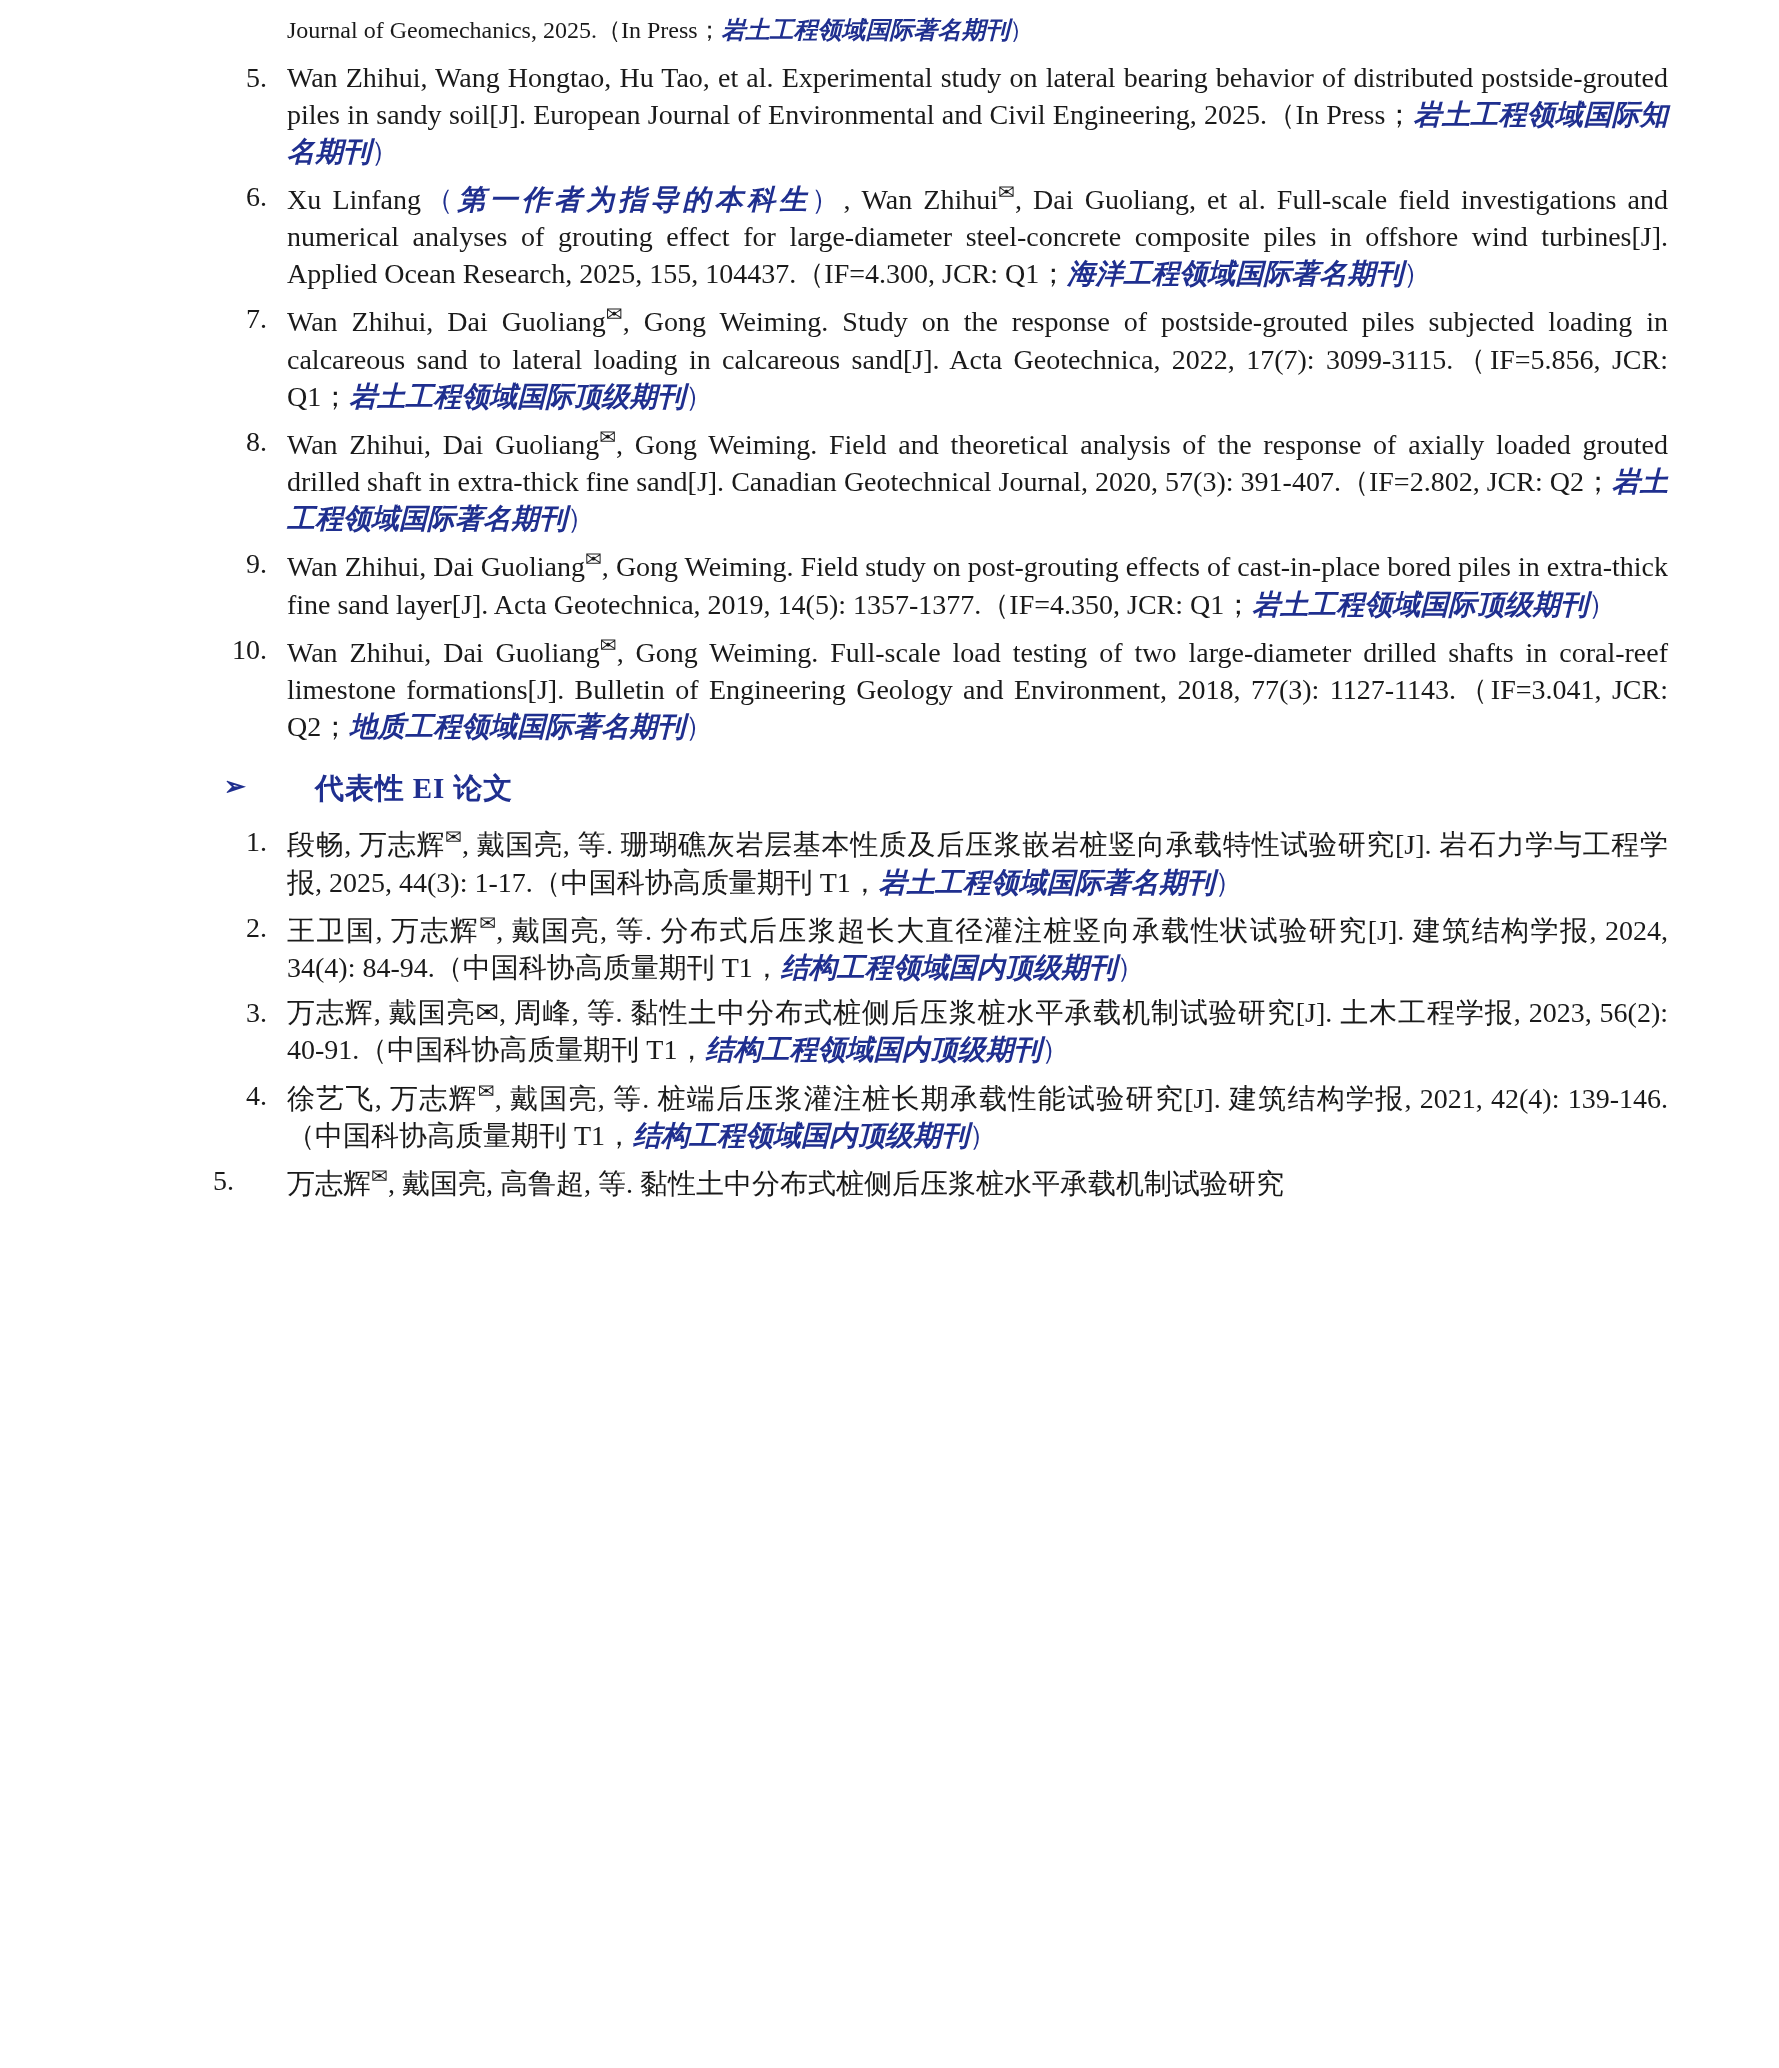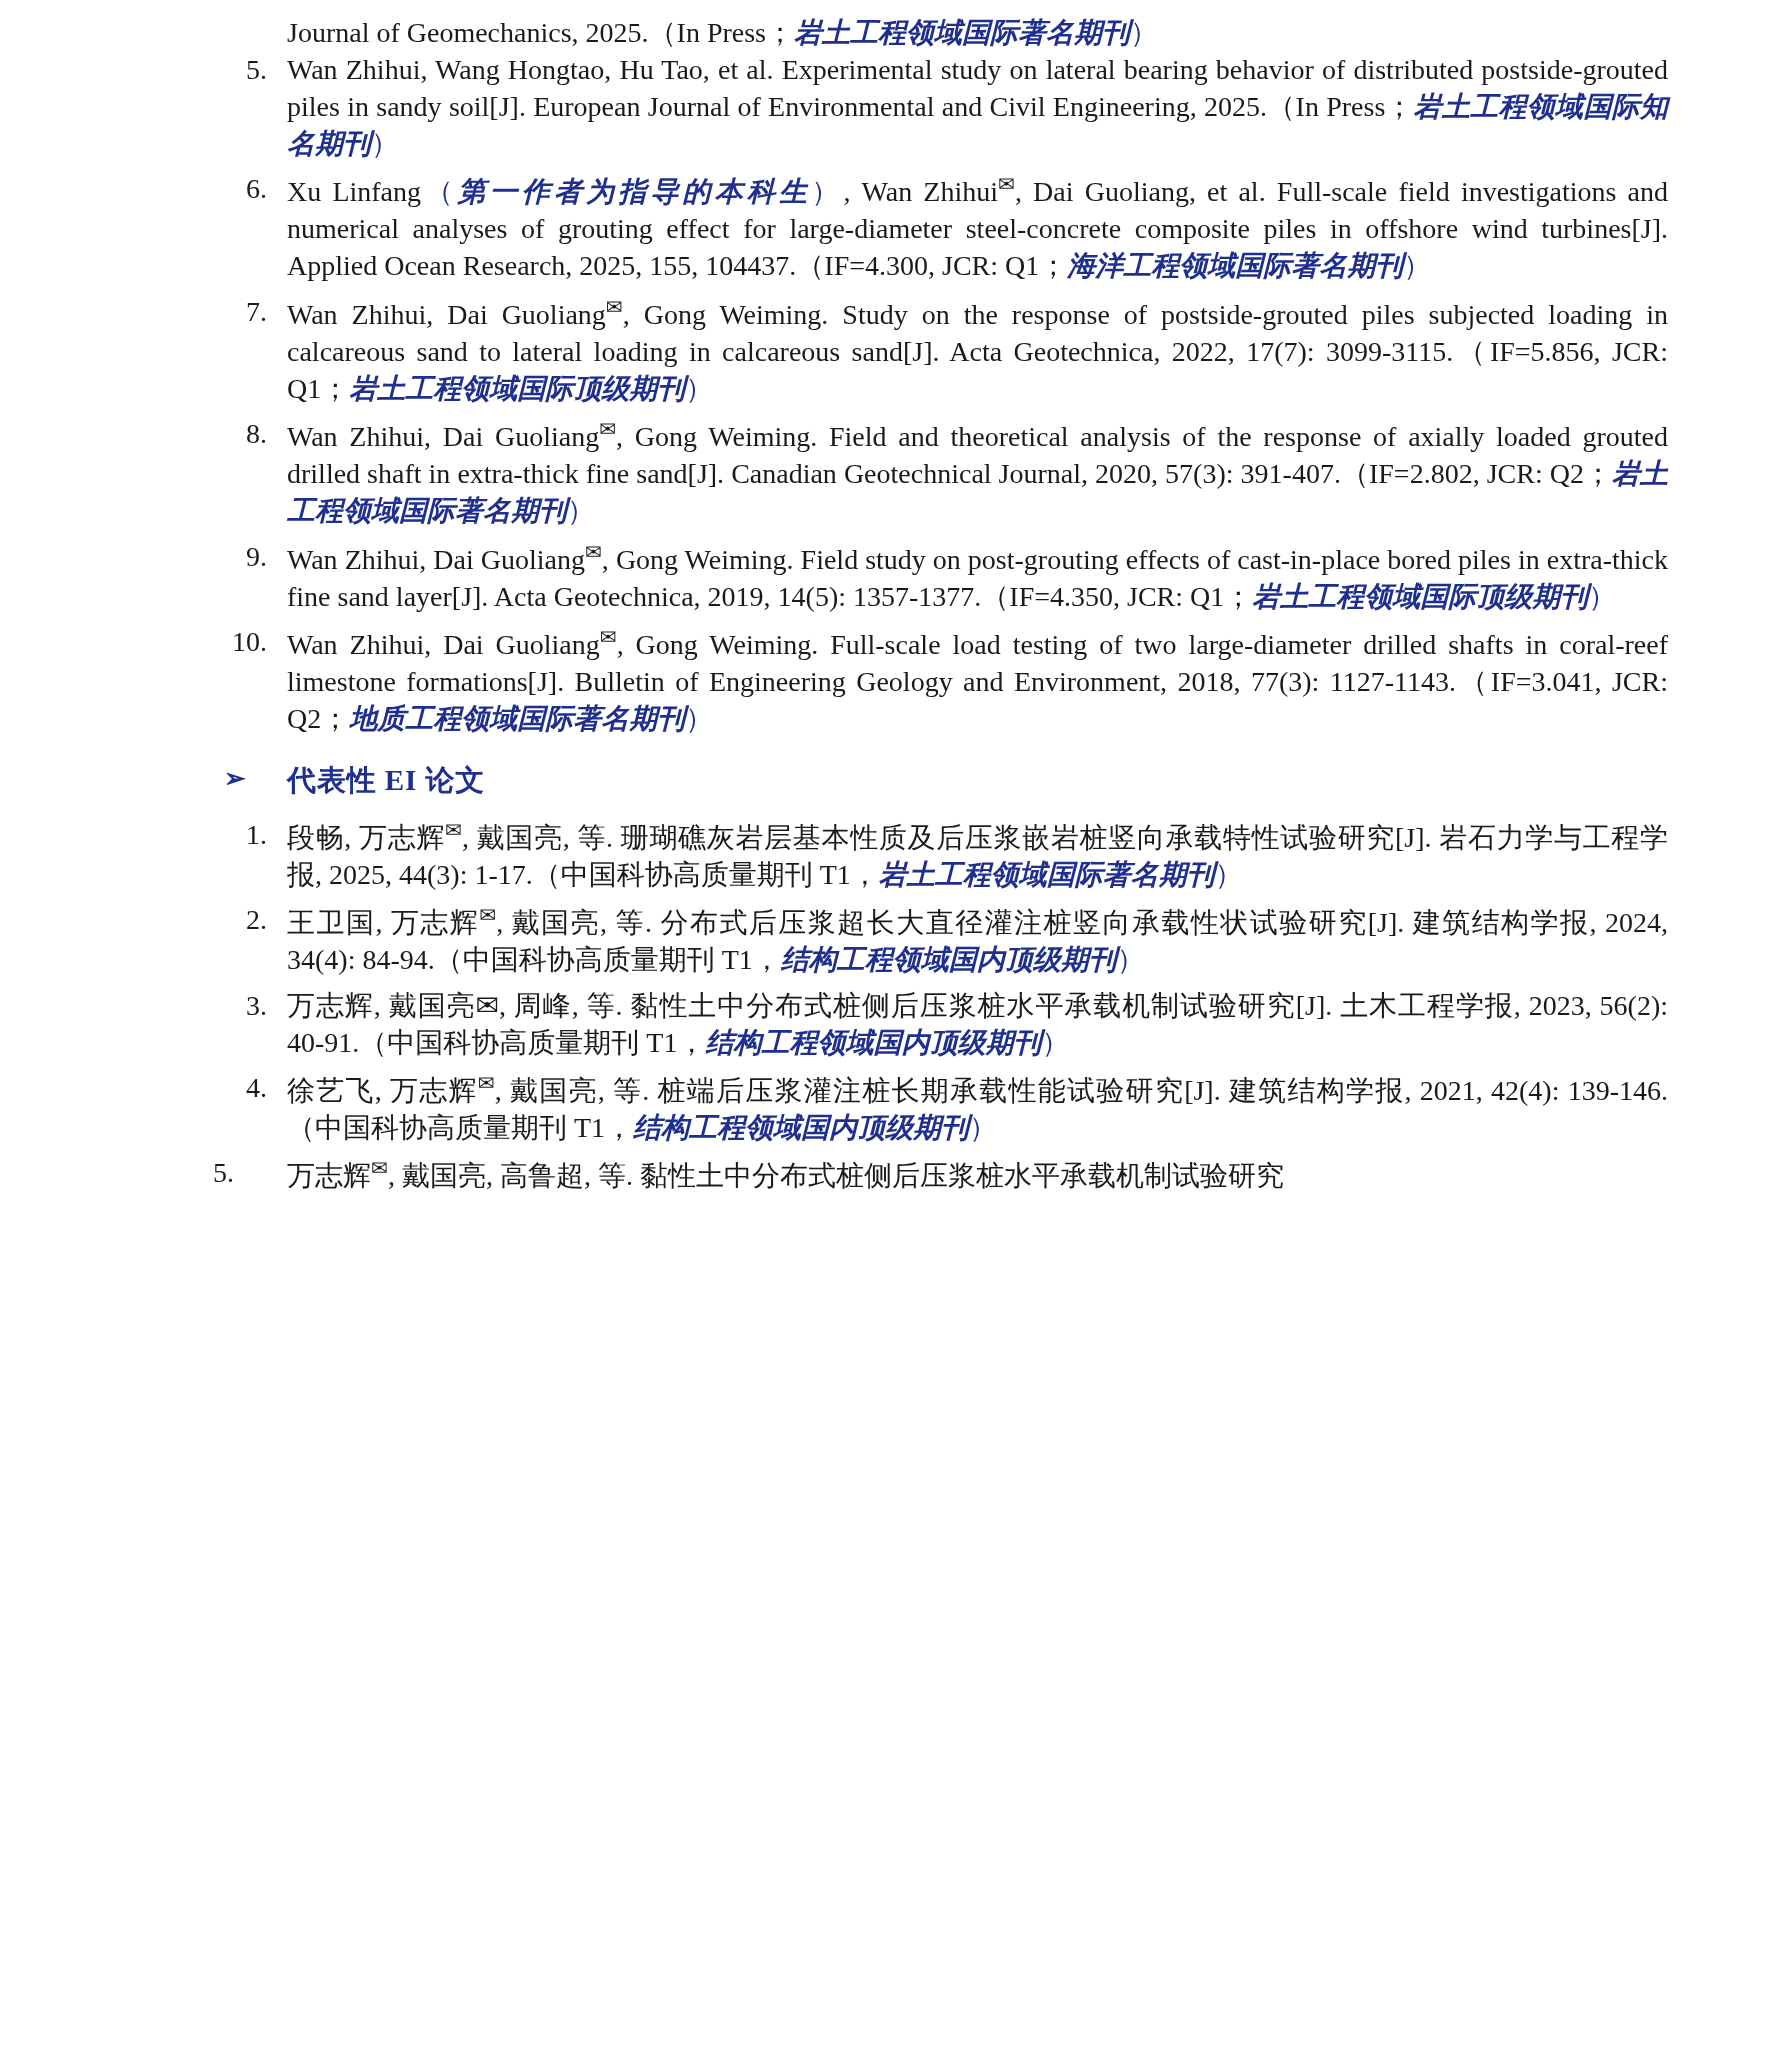--- a/index.html
+++ b/index.html
@@ -30,23 +30,23 @@
   .para .num {
     position: absolute;
     left: 0;
     top: 0;
     width: 54px;
     text-align: right;
     font-size: 28px;
     color: #1a1a1a;
   }
   .cont-line {
-    font-size: 28px;
+    font-size: 24px;
     line-height: 1.32;
-    margin: 0 0 0 0;
+    margin: 0 0 13px 0;
     padding-left: 74px;
     text-align: justify;
   }
   .b { font-weight: normal; }
   .cn {
     font-family: "Liberation Serif", "DejaVu Serif", serif;
     color: #1f2f8f;
   }
   .cn-note {
     color: #1f2f8f;
@@ -69,20 +69,21 @@
   }
   .heading .bullet {
     position: absolute;
     left: 11px;
     top: 0px;
     color: #1f2f8f;
     font-size: 26px;
   }
   .heading .htext {
     letter-spacing: 0.9px;
+    margin-left: 28px;
   }
   .para.lastline-normal {
     text-align-last: left;
   }
 </style>
 </head>
 <body>
 
 <div class="page">
 

